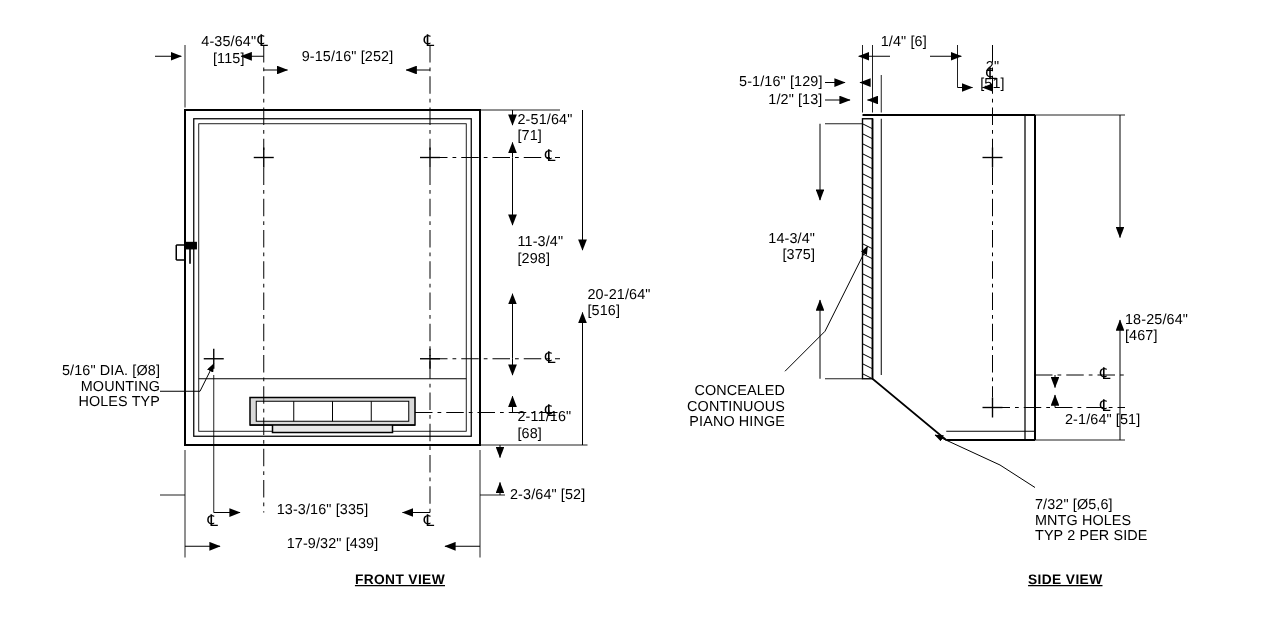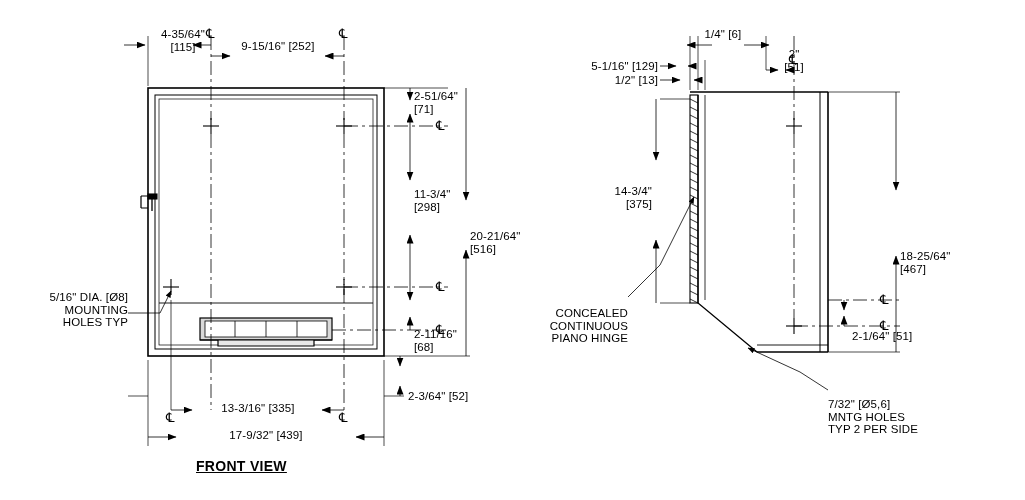--- a/index.html
+++ b/index.html
@@ -30,25 +30,25 @@
     font-size: 11.5px;
     line-height: 12.5px;
     letter-spacing: 0.1px;
     color: #000;
     white-space: pre;
   }
   .lbl.c { text-align: center; }
   .lbl.r { text-align: right; }
   .viewtitle {
     position: absolute;
-    font-size: 14px;
+    font-size: 11px;
     font-weight: bold;
     letter-spacing: 0.3px;
     text-decoration: underline;
-    text-align: left;
+    text-align: right;
   }
   .cl {
     position: absolute;
     font-family: "DejaVu Sans", sans-serif;
     font-size: 13px;
     color: #000;
   }
 </style>
 </head>
 <body>
@@ -303,14 +303,15 @@
 PIANO HINGE</div>
   <div class="lbl" style="left:828px; top:398px; width:140px;">7/32" [Ø5,6]
 MNTG HOLES
 TYP 2 PER SIDE</div>
 
   <div class="cl" style="left:789px; top:52px;">℄</div>
   <div class="cl" style="left:880px; top:292px;">℄</div>
   <div class="cl" style="left:880px; top:318px;">℄</div>
 
   <div class="viewtitle" style="left:196px; top:458px; width:160px;">FRONT VIEW</div>
+  <div class="viewtitle" style="left:712px; top:458px; width:170px;">SIDE VIEW</div>
 
 </div>
 
 </body></html>

